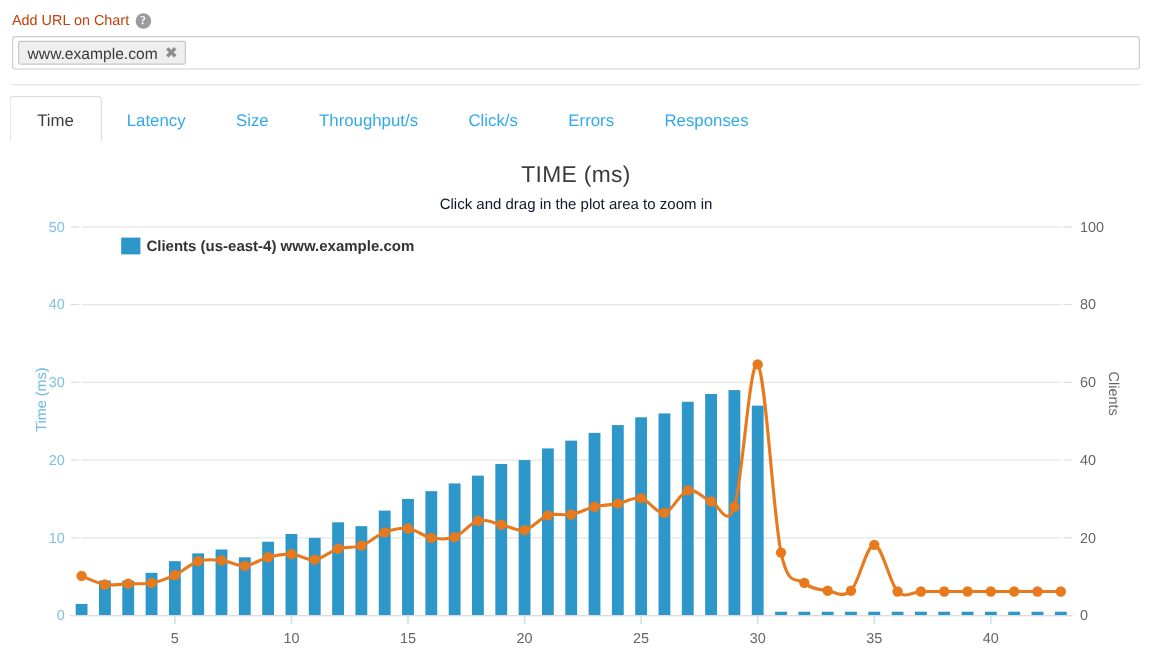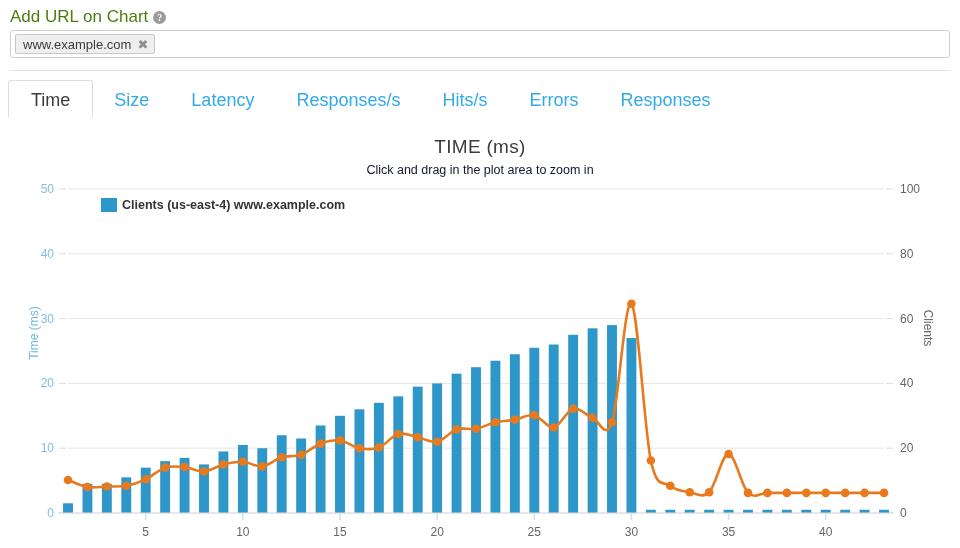--- a/index.html
+++ b/index.html
@@ -11,21 +11,21 @@
     overflow: hidden;
   }
   #app { position: relative; width: 960px; height: 548px; background: #fff; }
 
   
   .url-label-row {
     position: absolute; left: 10px; top: 8px;
     display: flex; align-items: center; gap: 5px;
   }
   .url-label {
-    font-size: 17px; color: #4d7c0f; line-height: 18px;
+    font-size: 12px; color: #c2410c; line-height: 18px;
   }
   .help-icon {
     width: 13px; height: 13px; border-radius: 50%;
     background: #9b9b9b; color: #fff;
     font-size: 10px; line-height: 13px; text-align: center;
     font-family: "Liberation Serif", serif; font-weight: bold;
     display: inline-block;
   }
   .url-input-box {
     position: absolute; left: 10px; top: 30px;
@@ -48,21 +48,21 @@
     position: absolute; left: 10px; top: 70px; width: 940px;
     height: 1px; background: #e2e2e2;
   }
 
   
   .tabs {
     position: absolute; left: 8px; top: 80px;
     display: flex; align-items: stretch; height: 38px;
   }
   .tab {
-    font-size: 18px; color: #33a9e8;
+    font-size: 14px; color: #33a9e8;
     padding: 9px 20px 0 20px;
     line-height: 20px; cursor: pointer; white-space: nowrap;
     border: 1px solid transparent; border-bottom: none;
   }
   .tab.active {
     color: #3b3b3b;
     background: #fff;
     border: 1px solid #dedede;
     border-bottom: 1px solid #fff;
     border-top-left-radius: 3px; border-top-right-radius: 3px;
@@ -123,24 +123,24 @@
     <span class="tag-chip">
       <span>www.example.com</span>
       <span class="chip-x">✖</span>
     </span>
   </div>
 
   <div class="hr-sep"></div>
 
   <div class="tabs" id="tabs">
       <div class="tab active">Time</div>
+      <div class="tab">Latency</div>
       <div class="tab">Size</div>
-      <div class="tab">Latency</div>
-      <div class="tab">Responses/s</div>
-      <div class="tab">Hits/s</div>
+      <div class="tab">Throughput/s</div>
+      <div class="tab">Click/s</div>
       <div class="tab">Errors</div>
       <div class="tab">Responses</div>
     </div>
 
   <div id="chart-wrap">
     <div class="chart-title">TIME (ms)</div>
     <div class="chart-subtitle">Click and drag in the plot area to zoom in</div>
 
     <div class="legend">
       <div class="legend-row">

